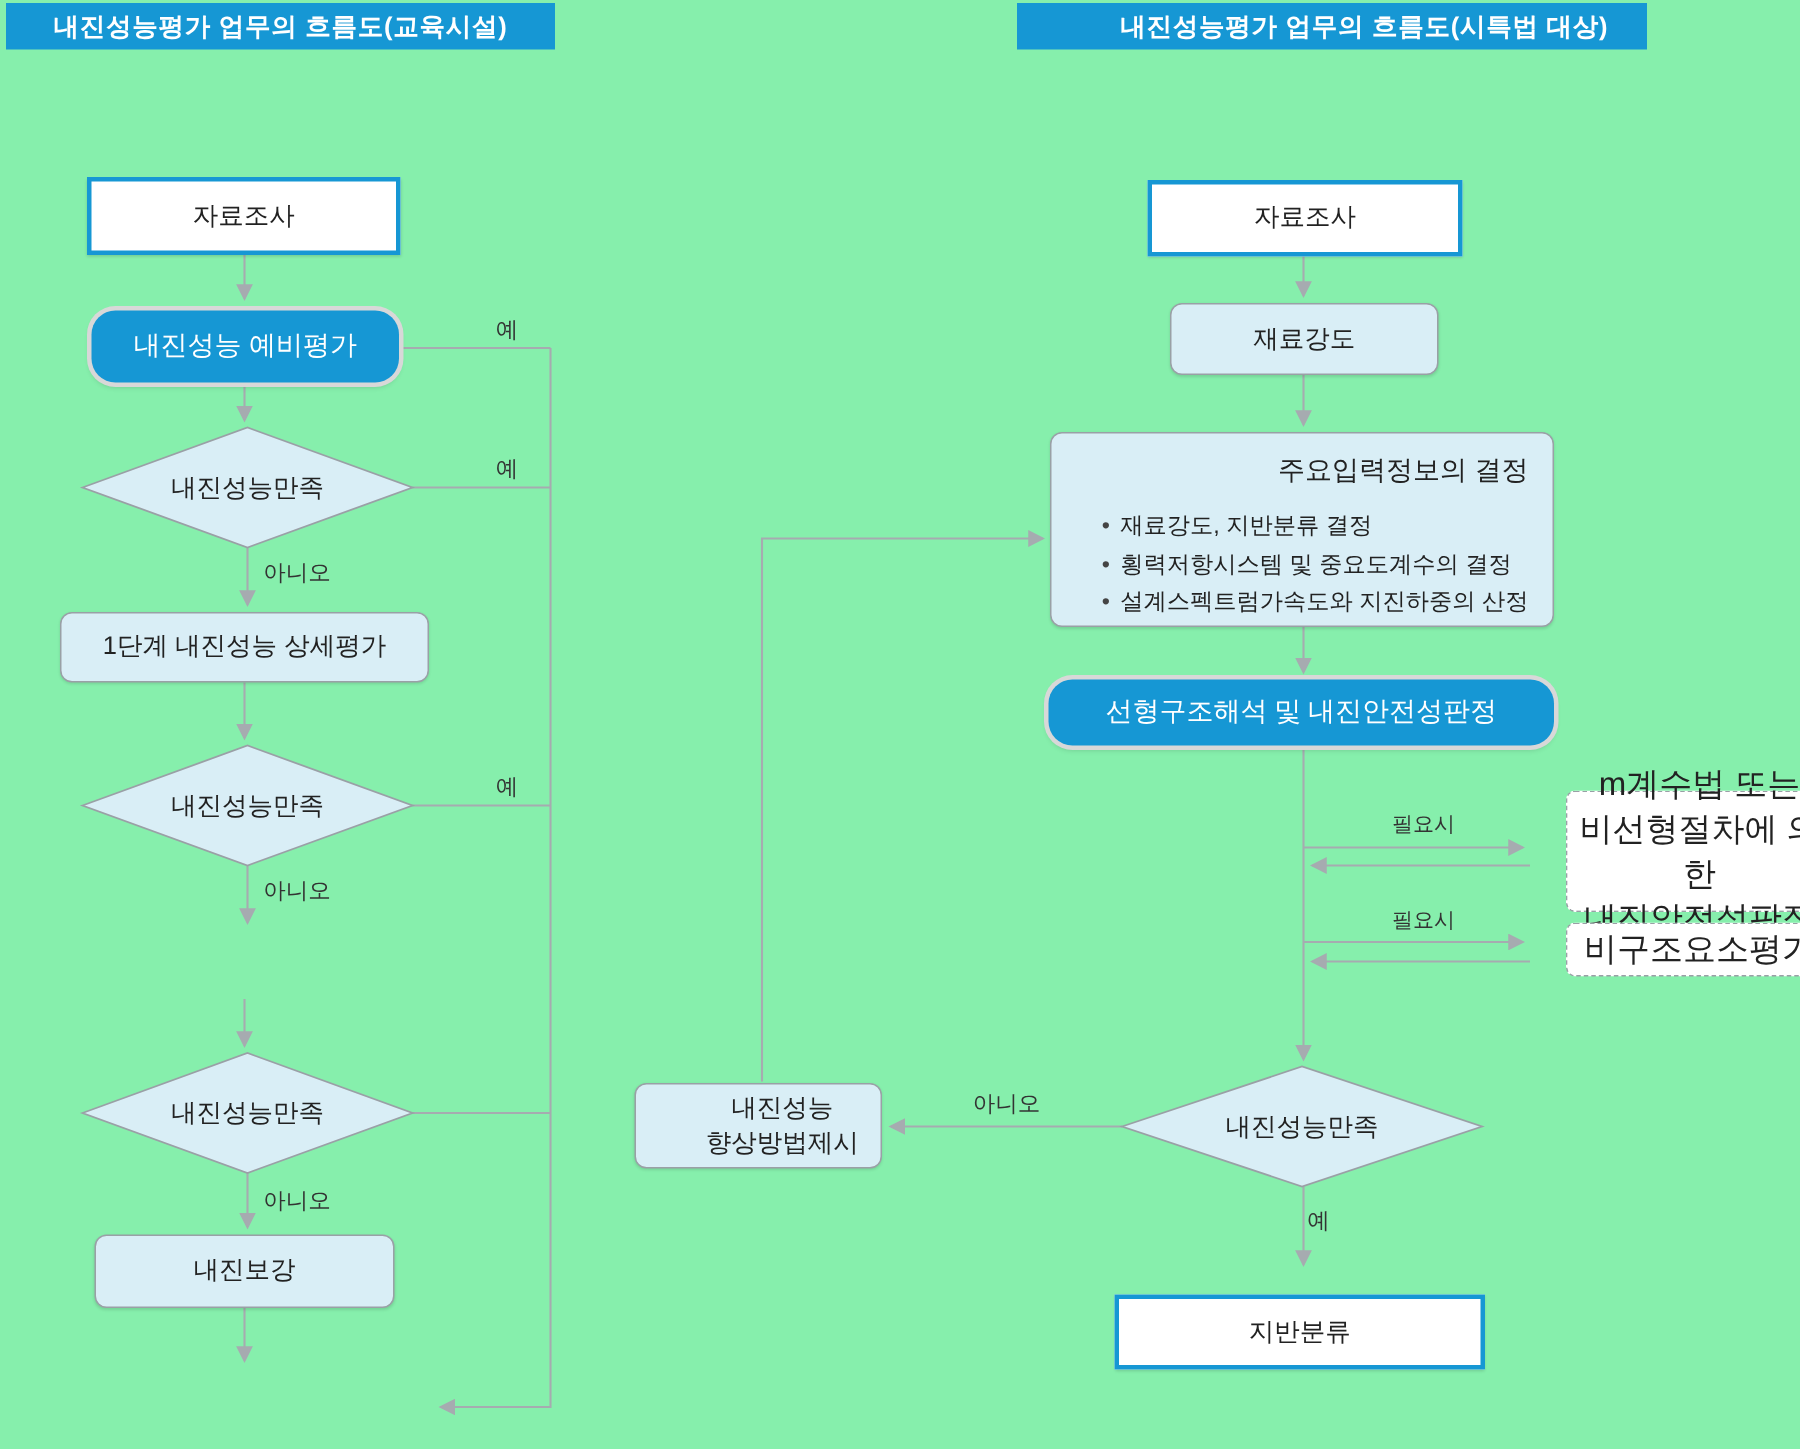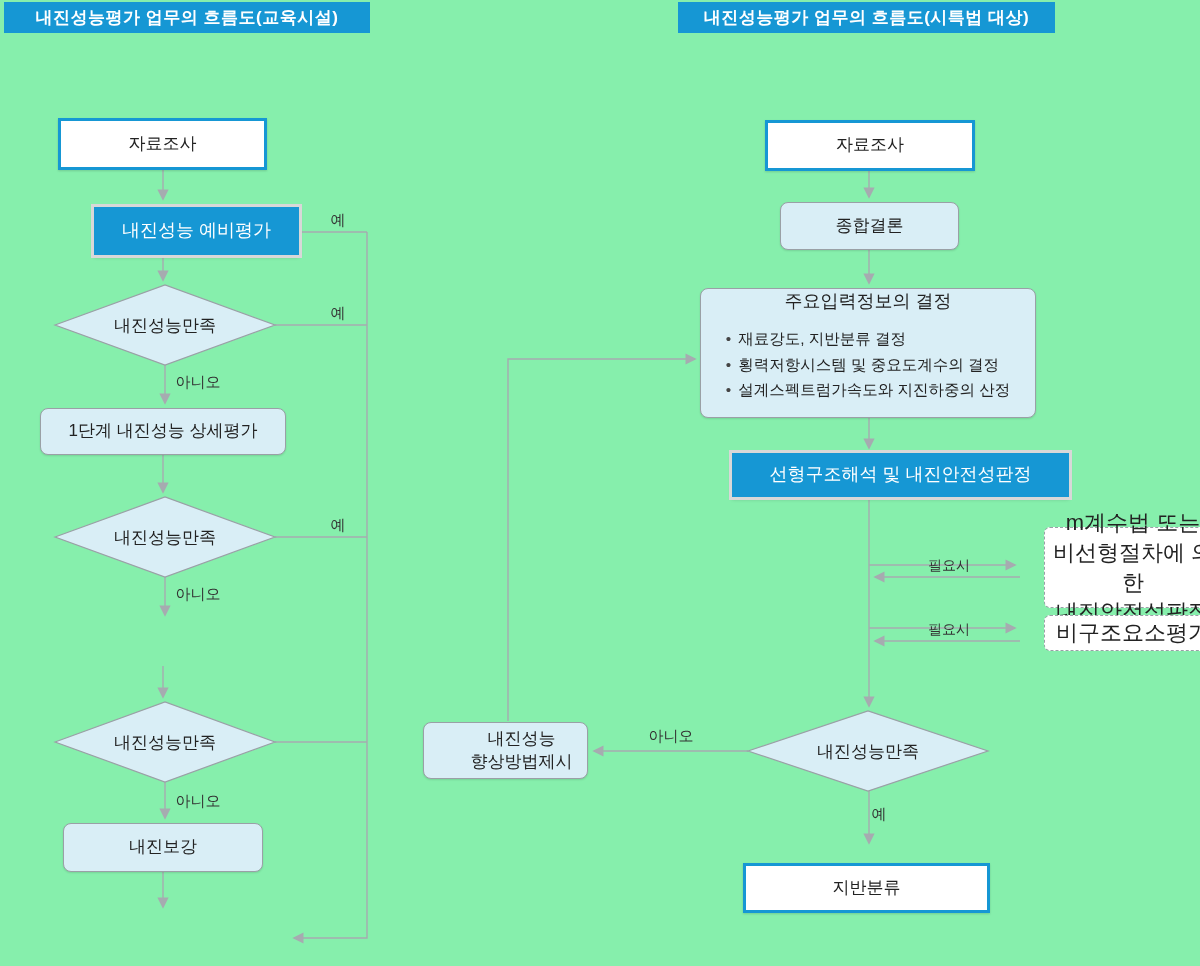--- a/index.html
+++ b/index.html
@@ -13,35 +13,34 @@
     font-size:17px;font-weight:bold;letter-spacing:.5px;
   }
   .node{
     position:absolute;box-sizing:border-box;display:flex;flex-direction:column;
     align-items:center;justify-content:center;text-align:center;
     font-size:17px;line-height:1.3;
   }
   .white-node{background:#fff;border:3px solid #1697d4;box-shadow:0 1px 2px rgba(0,0,0,.15);margin-top:15px;}
   .light-node{background:#d9eef6;border:1px solid #9aa0a6;border-radius:8px;box-shadow:0 1px 2px rgba(0,0,0,.12);}
   .blue-node{
-    background:#1697d4;color:#fff;border-radius:0;font-size:18px;
+    background:#1697d4;color:#fff;border-radius:16px;font-size:18px;
     box-shadow:0 0 0 3px #d8d8d8,0 2px 4px rgba(0,0,0,.22);
-    margin-left:33px;
   }
   .dashed-node{background:#fff;border:1px dashed #9aa0a6;border-radius:6px;font-size:22px;line-height:1.35;margin-left:24px;}
   .dtext{
     position:absolute;transform:translate(-50%,-50%);font-size:17px;
     white-space:nowrap;text-align:center;
   }
   .lbl{
     position:absolute;transform:translate(-50%,-50%);font-size:15px;color:#333;white-space:nowrap;
   }
-  .lbl.small{font-size:14px;margin-top:16px;}
+  .lbl.small{font-size:14px;}
   .connectors{position:absolute;left:0;top:0;}
-  .key-input{justify-content:flex-start;padding:1px 16px 10px;}
+  .key-input{justify-content:flex-start;padding:13px 16px 10px;align-items:flex-end;}
   .key-input .ki-title{font-size:18px;margin-bottom:15px;}
   .ki-bullets{display:flex;flex-direction:column;gap:3px;align-items:flex-start;
     font-size:15.5px;line-height:1.45;text-align:left;}
   .ki-row{display:flex;gap:7px;align-items:flex-start;}
   .ki-dot{color:#444;}
 </style>
 </head>
 <body>
 
 <div class="canvas">
@@ -106,45 +105,45 @@
   <div class="node light-node" style="left:63px;top:823px;width:200px;height:49px;">내진보강</div>
 
 
   <div class="lbl" style="left:338px;top:220px;">예</div>
   <div class="lbl" style="left:338px;top:313px;">예</div>
   <div class="lbl" style="left:338px;top:525px;">예</div>
   <div class="lbl" style="left:198px;top:382px;">아니오</div>
   <div class="lbl" style="left:198px;top:594px;">아니오</div>
   <div class="lbl" style="left:198px;top:801px;">아니오</div>
 
-  <div class="titlebar" style="left:678px;top:2px;width:377px;">내진성능평가 업무의 흐름도(시특법 대상)</div>
+  <div class="titlebar" style="left:678px;top:2px;width:377px;padding-left:43px;">내진성능평가 업무의 흐름도(시특법 대상)</div>
 
   <div class="node white-node" style="left:765px;top:105px;width:210px;height:51px;">자료조사</div>
 
-  <div class="node light-node" style="left:780px;top:202px;width:179px;height:48px;">종합결론</div>
+  <div class="node light-node" style="left:780px;top:202px;width:179px;height:48px;">재료강도</div>
 
   <div class="node light-node key-input" style="left:700px;top:288px;width:336px;height:130px;">
     <div class="ki-title">주요입력정보의 결정</div>
     <div class="ki-bullets">
       <div class="ki-row">
         <span class="ki-dot">•</span>
         <span>재료강도, 지반분류 결정</span>
       </div>
       <div class="ki-row">
         <span class="ki-dot">•</span>
         <span>횡력저항시스템 및 중요도계수의 결정</span>
       </div>
       <div class="ki-row">
         <span class="ki-dot">•</span>
         <span>설계스펙트럼가속도와 지진하중의 산정</span>
       </div>
     </div>
   </div>
 
-  <div class="node blue-node" style="left:699px;top:453px;width:337px;height:44px;">선형구조해석 및 내진안전성판정</div>
+  <div class="node blue-node" style="left:699px;top:453px;width:337px;height:44px;font-family:Liberation Serif, serif;">선형구조해석 및 내진안전성판정</div>
 
   <div class="node dashed-node" style="left:1020px;top:527px;width:178px;height:81px;">
     <div>m계수법 또는</div>
     <div>비선형절차에 의한</div>
     <div>내진안전성판정</div>
   </div>
 
   <div class="node dashed-node" style="left:1020px;top:615px;width:178px;height:36px;">비구조요소평가</div>
 
   <div class="dtext" style="left:868px;top:751px;">내진성능만족</div>

